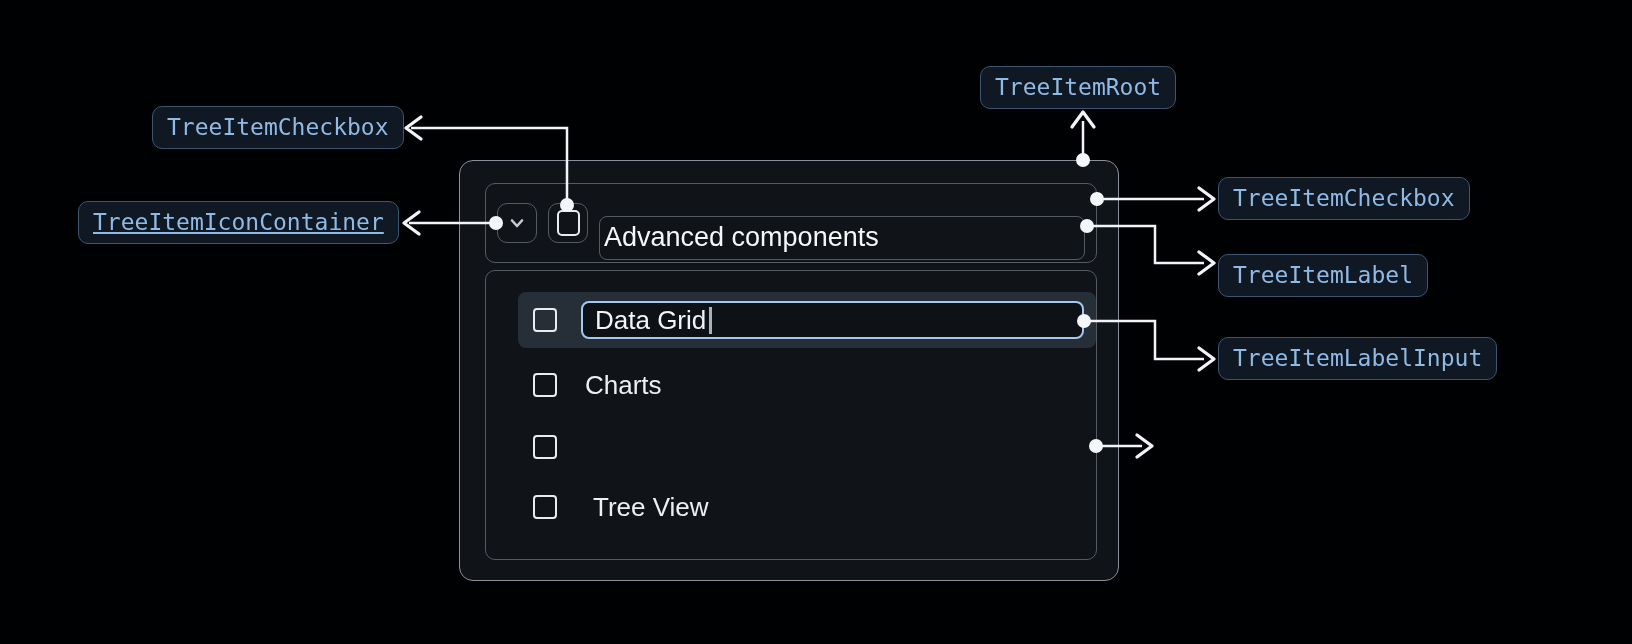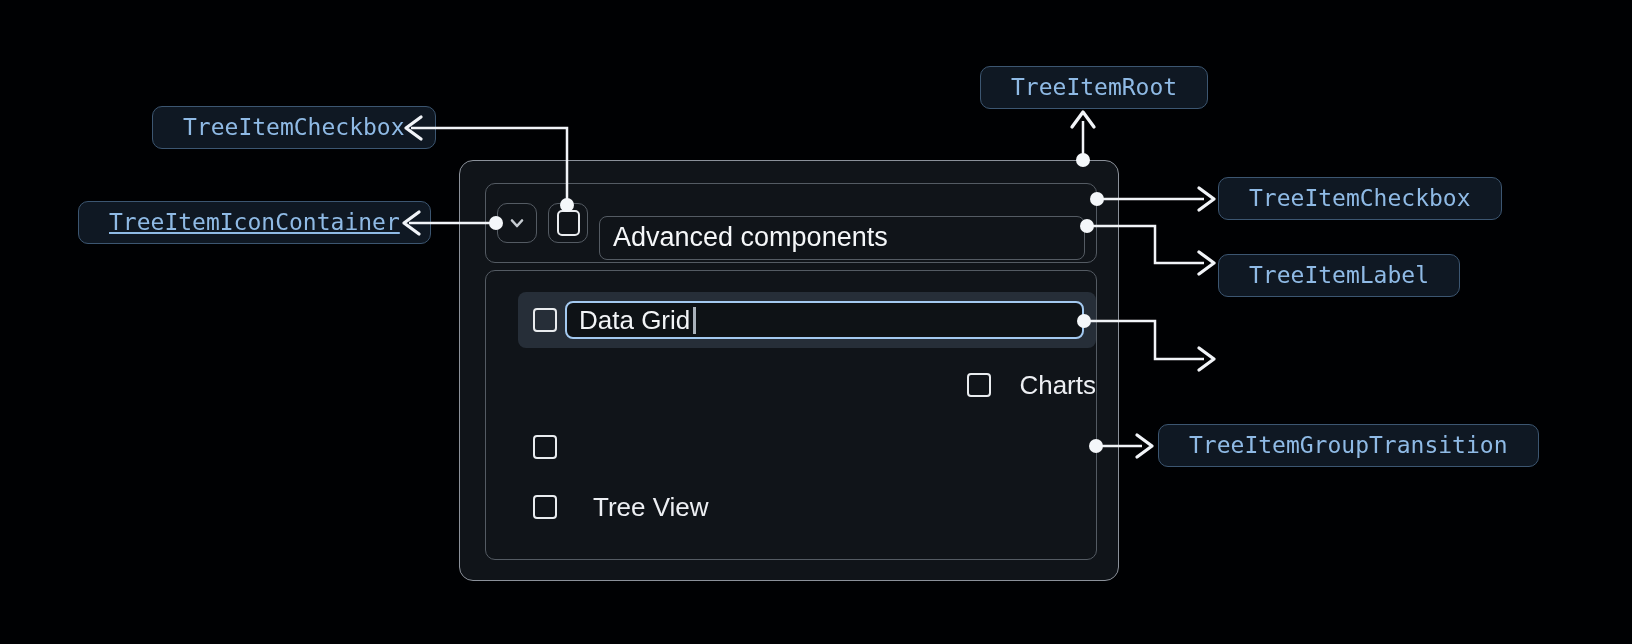--- a/index.html
+++ b/index.html
@@ -10,37 +10,37 @@
   .root{position:absolute;left:459px;top:160px;width:660px;height:421px;box-sizing:border-box;
         background:#101419;border:1.5px solid #8B919A;border-radius:14px;}
   .content{position:absolute;left:485px;top:183px;width:612px;height:80px;box-sizing:border-box;
         border:1.5px solid #545B63;border-radius:10px;display:flex;align-items:center;
         padding:0 11px;gap:11px;}
   .sq-btn{width:40px;height:40px;box-sizing:border-box;border:1.5px solid #545B63;border-radius:10px;
         display:flex;align-items:center;justify-content:center;flex:0 0 auto;background:transparent;}
   .cb-glyph{width:23px;height:26px;box-sizing:border-box;border:2.5px solid #E9ECEF;border-radius:5px;}
   .cb-glyph.small{width:24px;height:24px;border-radius:4px;}
   .label-box{flex:1;height:44px;box-sizing:border-box;border:1.5px solid #545B63;border-radius:8px;
-        display:flex;align-items:center;padding-left:13px;color:#F5F7F9;font-size:27px;margin-top:29px;}
+        display:flex;align-items:center;padding-left:4px;color:#F5F7F9;font-size:27px;margin-top:29px;}
   .group{position:absolute;left:485px;top:270px;width:612px;height:290px;box-sizing:border-box;
         border:1.5px solid #545B63;border-radius:10px;}
   .row{position:absolute;left:32px;width:578px;height:56px;display:flex;align-items:center;
         color:#EDEFF3;font-size:26px;}
   .row .cb-glyph{margin-left:15px;flex:0 0 auto;}
   .row .row-label{margin-left:28px;}
   .row.editing{background:#262E38;border-radius:8px;}
-  .edit-input{flex:1;height:38px;box-sizing:border-box;margin-left:8px;margin-right:12px;
+  .edit-input{flex:1;height:38px;box-sizing:border-box;margin-left:24px;margin-right:12px;
         background:#0E1216;border:2px solid #A3C9F0;border-radius:8px;display:flex;
         align-items:center;padding-left:12px;color:#F2F4F7;font-size:26px;}
   .caret{display:inline-block;width:3px;height:27px;background:#A9B1BA;margin-left:3px;}
 
   
   .badge{position:absolute;box-sizing:border-box;background:#0F1823;border:1.5px solid #3C5671;
         border-radius:10px;color:#8FBAE5;font-family:"DejaVu Sans Mono","Liberation Mono",monospace;
-        font-size:23px;line-height:29px;padding:6px 30px;white-space:nowrap;}
+        font-size:23px;line-height:29px;padding:6px 14px;white-space:nowrap;}
 
   
   .overlay{position:absolute;left:0;top:0;pointer-events:none;}
 </style>
 </head>
 <body>
 
 <div class="canvas">
 
   <div class="root"></div>
@@ -64,42 +64,42 @@
   <div class="group">
 
     <div class="row editing" style="top:21px;">
       <span class="cb-glyph small"></span>
       <div class="edit-input">
         <span>Data Grid</span>
         <span class="caret"></span>
       </div>
     </div>
 
-    <div class="row" style="top:86px;justify-content:flex-end;">
+    <div class="row" style="top:86px;">
       <span class="cb-glyph small"></span>
       <span class="row-label">Charts</span>
     </div>
 
     <div class="row" style="top:148px;">
       <span class="cb-glyph small"></span>
     </div>
 
     <div class="row" style="top:208px;gap:8px;">
       <span class="cb-glyph small"></span>
       <span class="row-label">Tree View</span>
     </div>
 
   </div>
 
   <div class="badge" style="left:152px;top:106px;text-align:right;">TreeItemCheckbox</div>
   <div class="badge" style="left:78px;top:201px;text-decoration:underline;">TreeItemIconContainer</div>
   <div class="badge" style="left:980px;top:66px;">TreeItemRoot</div>
   <div class="badge" style="left:1218px;top:177px;">TreeItemCheckbox</div>
   <div class="badge" style="left:1218px;top:254px;">TreeItemLabel</div>
-  <div class="badge" style="left:1158px;top:424px;">TreeItemGroupTransition</div>
+  <div class="badge" style="left:1218px;top:337px;">TreeItemLabelInput</div>
 
   <svg class="overlay" width="1632" height="644" viewBox="0 0 1632 644">
     <g fill="none" stroke="#F1F4F8" stroke-width="2.5">
       <path d="M411 128 H567 V205"></path>
       <path d="M409 223 H496"></path>
       <path d="M1083 160 V121"></path>
       <path d="M1097 199 H1204"></path>
       <path d="M1087 226 H1155 V263 H1204"></path>
       <path d="M1084 321 H1155 V359 H1204"></path>
       <path d="M1096 446 H1142"></path>

